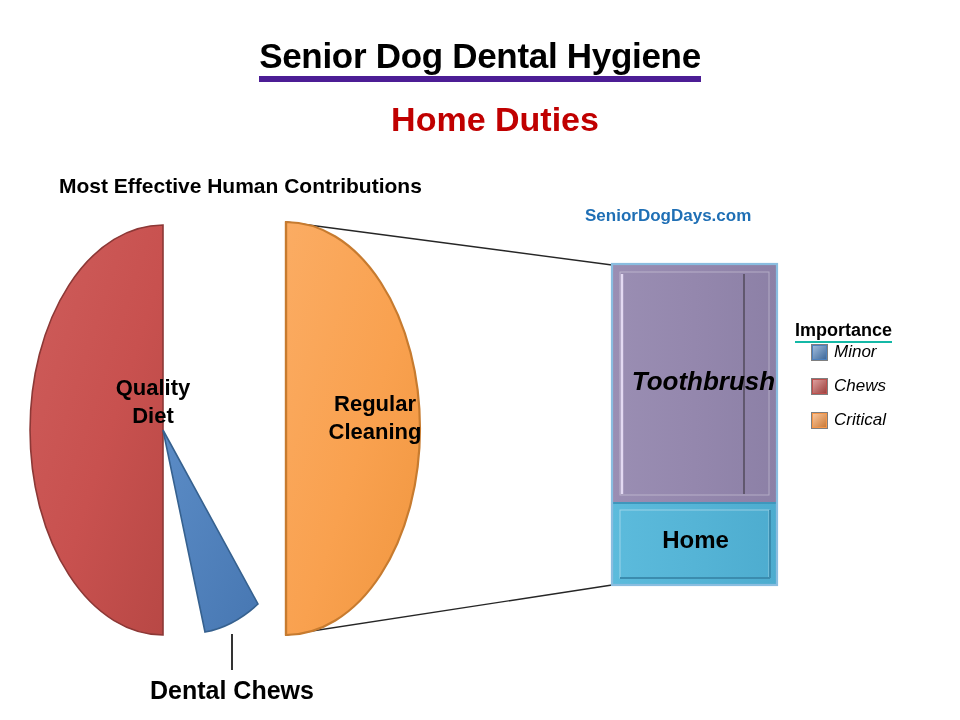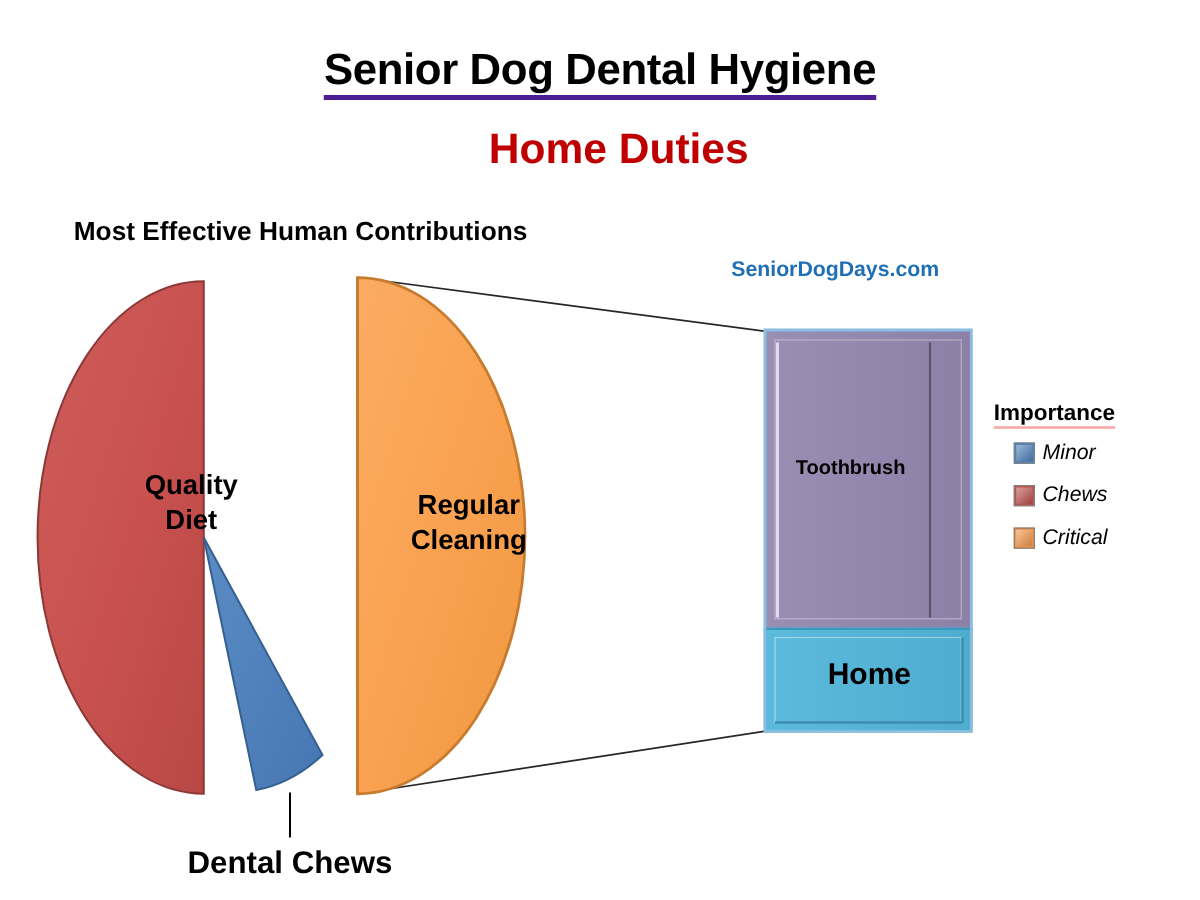--- a/index.html
+++ b/index.html
@@ -30,21 +30,21 @@
     top: 36px;
     width: 960px;
     text-align: center;
     font-size: 35px;
     font-weight: bold;
     letter-spacing: -0.3px;
     color: #000000;
     white-space: nowrap;
   }
   .title-main span.u {
-    border-bottom: 4px solid #4c1d95;
+    border-bottom: 6px solid #4c1d95;
     padding-bottom: 1px;
   }
   .title-sub {
     position: absolute;
     left: 0;
     top: 100px;
     width: 960px;
     text-align: center;
     font-size: 34px;
     font-weight: bold;
@@ -76,22 +76,21 @@
     position: absolute;
     left: 795px;
     top: 320px;
     width: 150px;
   }
   .legend-title {
     font-size: 18px;
     font-weight: bold;
     color: #000;
     display: inline-block;
-    border-bottom: 2px solid #fca5a5;
-    margin-bottom: 10px;
+    border-bottom: 2px solid #14b8a6;
     white-space: nowrap;
   }
   .legend-row {
     display: flex;
     align-items: center;
     margin: 0 0 16px 16px;
     height: 18px;
     font-style: italic;
   }
   .legend-swatch {
@@ -140,24 +139,25 @@
 
   
   .bar-label {
     position: absolute;
     text-align: center;
     font-weight: bold;
     color: #000;
     white-space: nowrap;
   }
   .label-toothbrush {
-    left: 593px;
+    left: 616px;
     top: 366px;
     width: 175px;
-    font-size: 16px;
+    font-size: 26px;
+    font-style: italic;
   }
   .label-wipes {
     left: 608px;
     top: 526px;
     width: 175px;
     font-size: 24px;
   }
 
   svg.layer {
     position: absolute;

